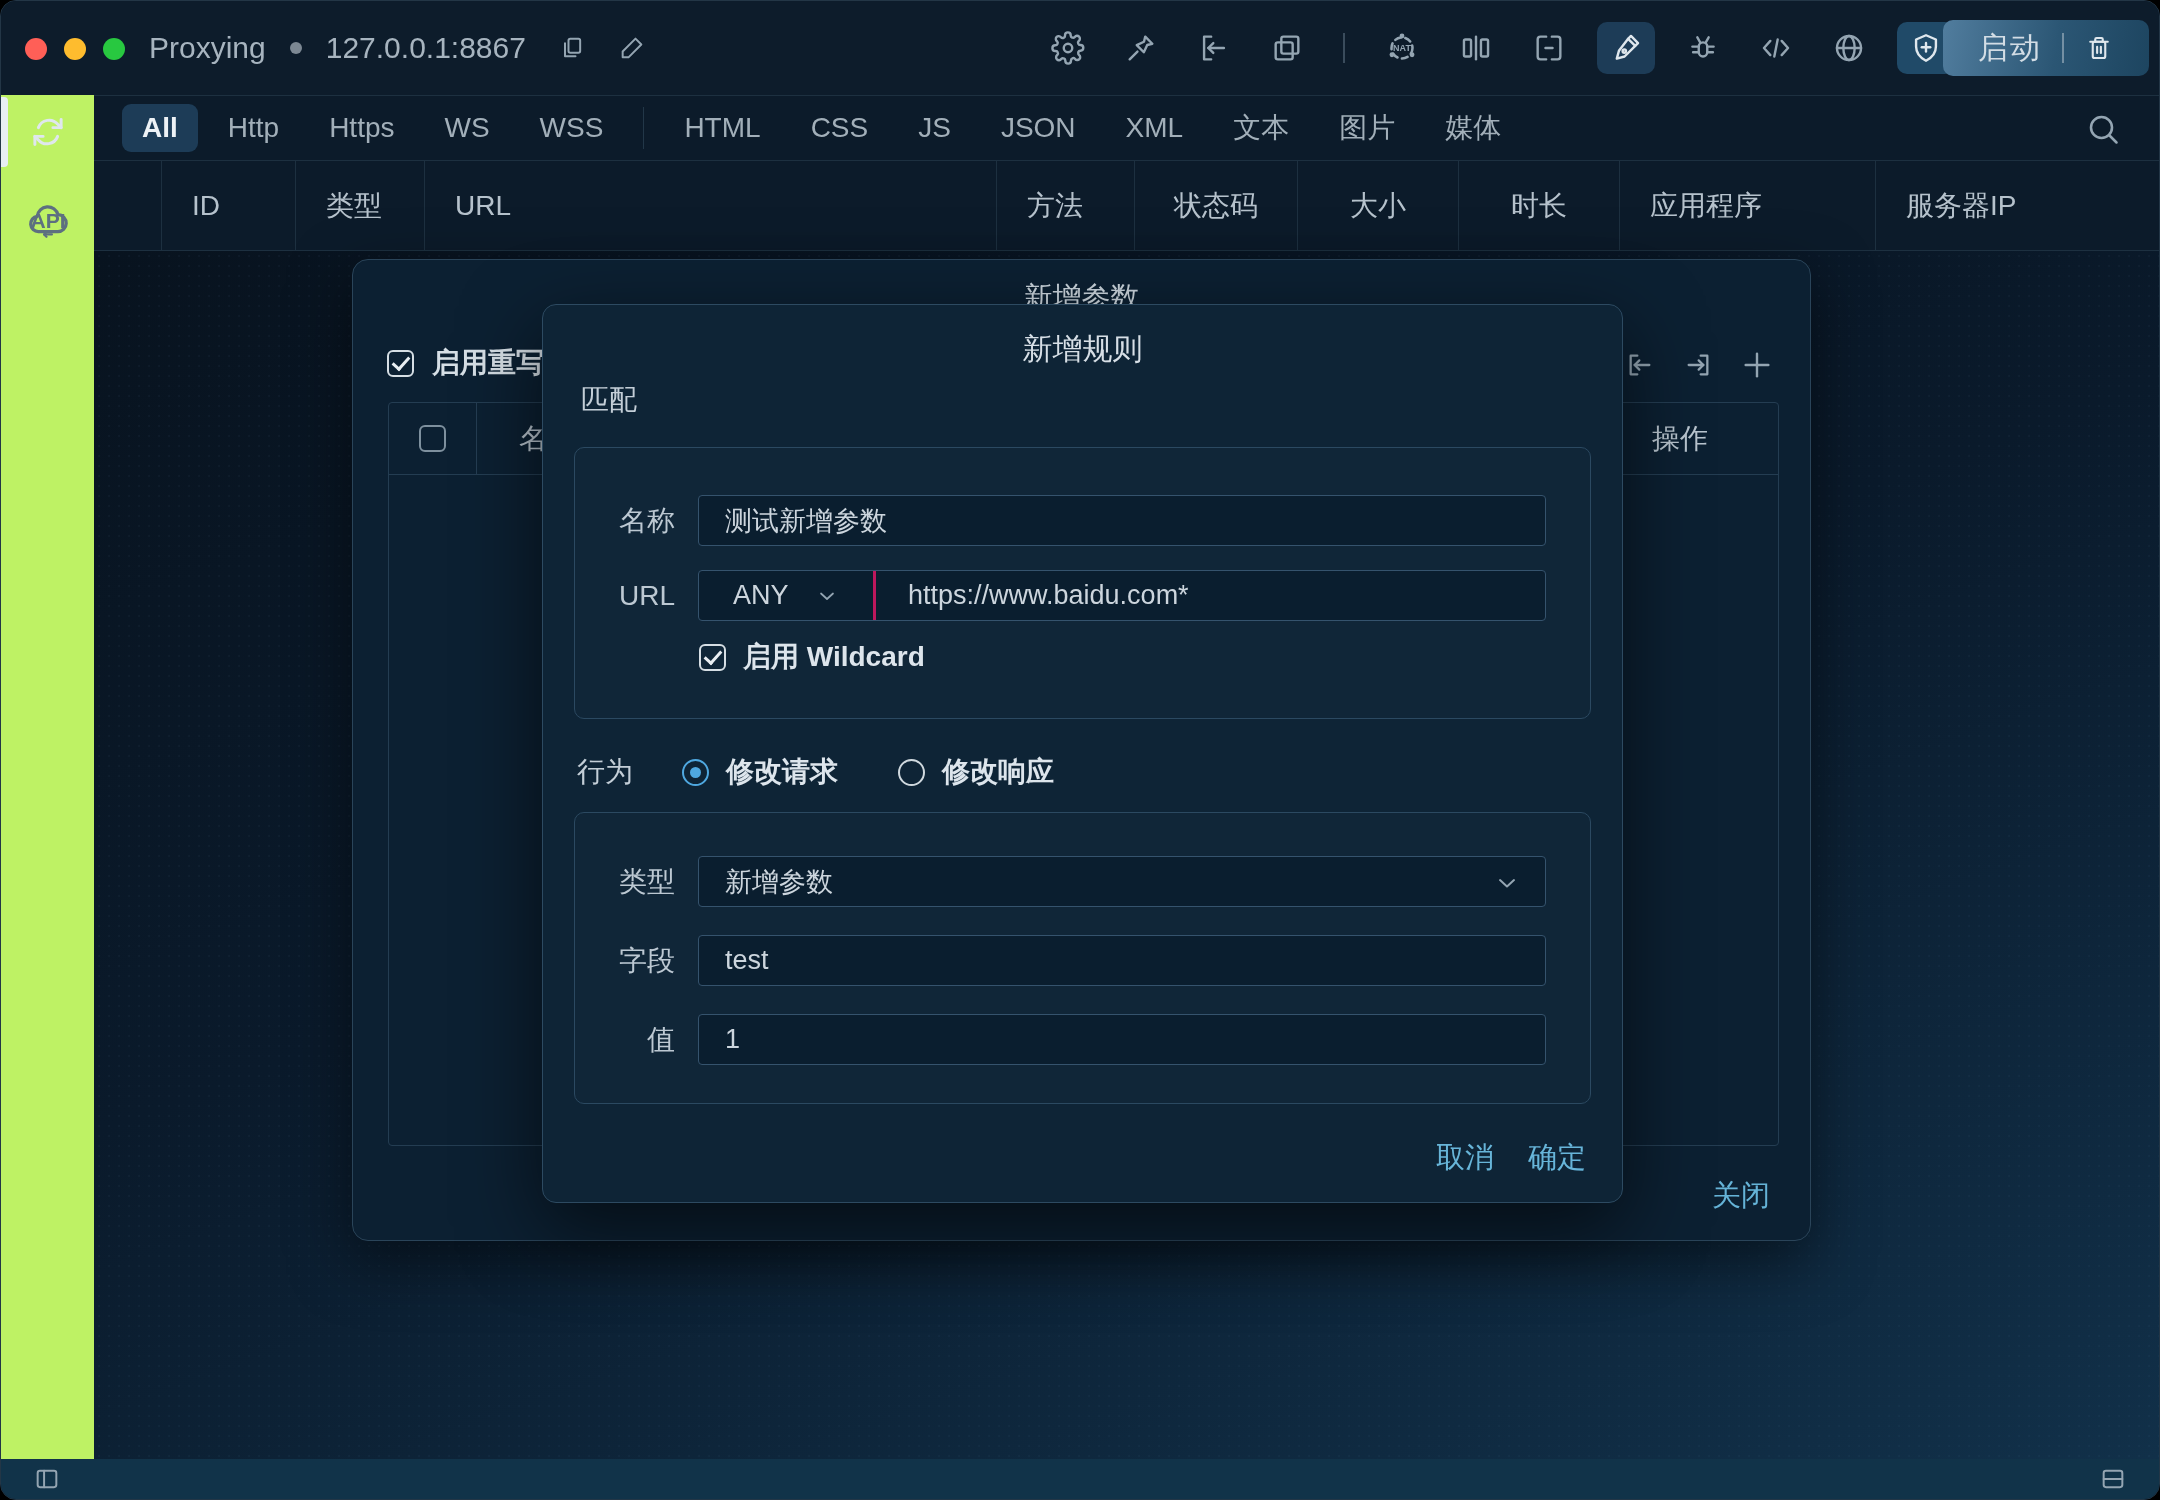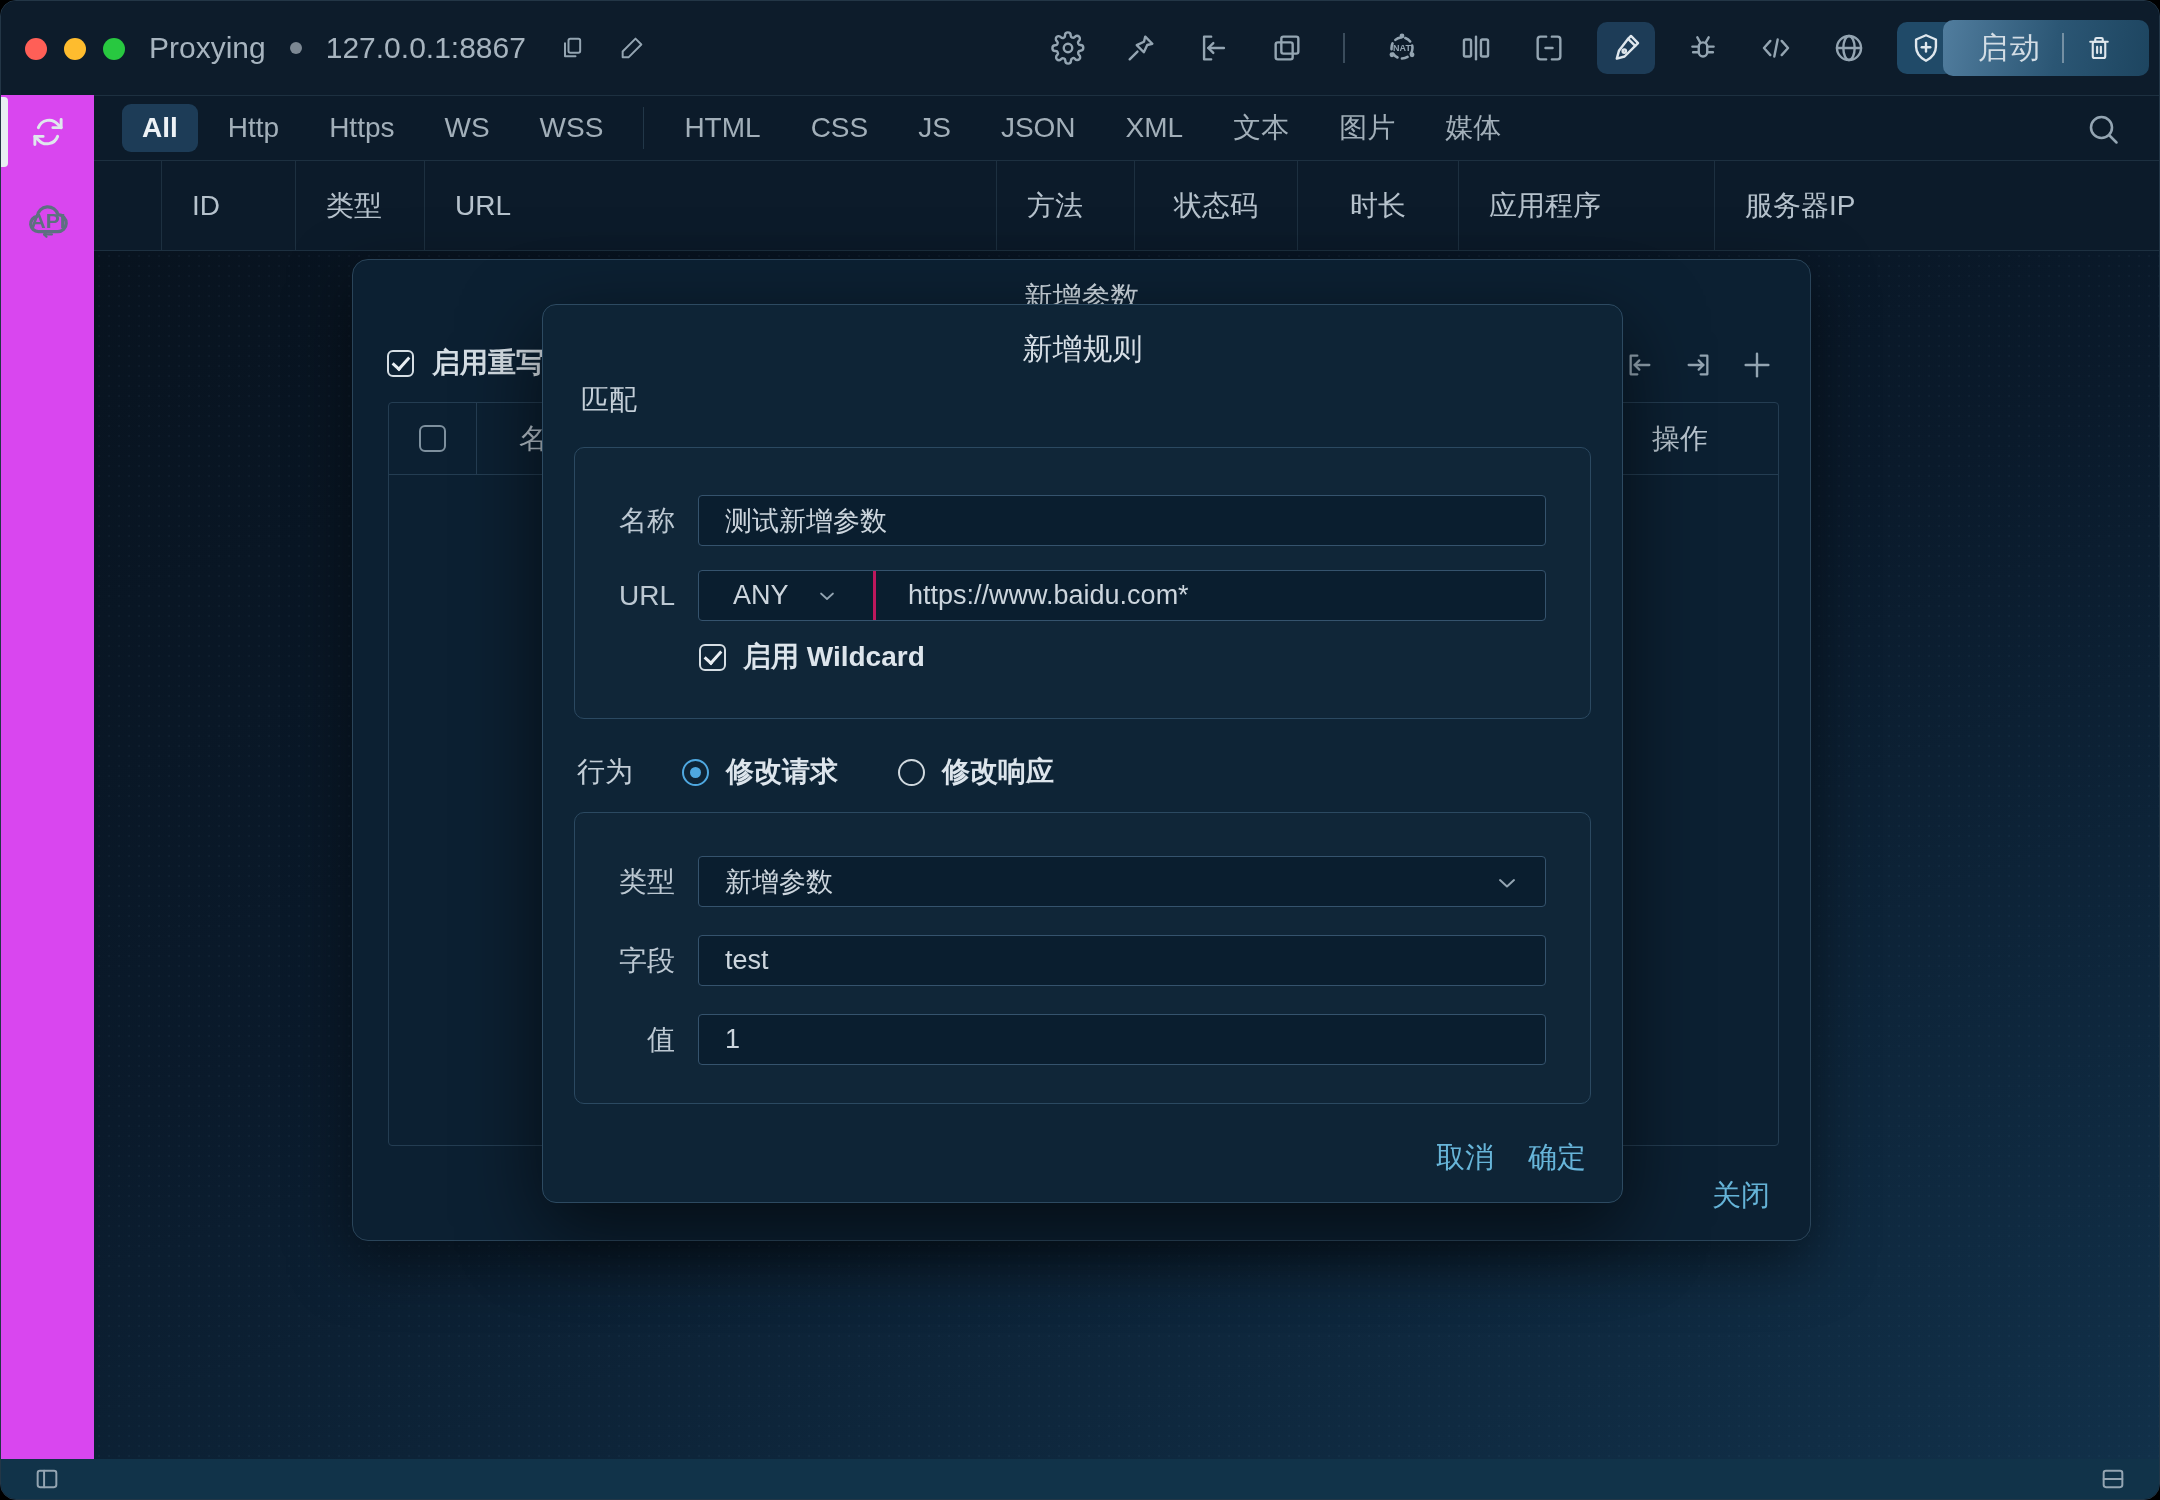--- a/index.html
+++ b/index.html
@@ -26,21 +26,21 @@
   .pill { width:58px; height:52px; border-radius:10px; display:flex; align-items:center; justify-content:center; margin:0 -8px; }
   .pill.pen-bg { background:#1d3c57; }
   .pill.shield-bg { background:#204a68; }
   .start-btn { position:absolute; left:1942px; top:19px; width:206px; height:56px; border-radius:10px;
     background:linear-gradient(100deg,#517d9e 0%, #2b5674 55%, #1d4560 100%);
     display:flex; align-items:center; justify-content:center; gap:20px; }
   .start-btn .lbl { color:#d3dde5; font-size:30px; letter-spacing:2px; }
   .start-btn .sep { width:2px; height:30px; background:rgba(255,255,255,.35); }
 
   
-  .sidebar { position:absolute; left:0; top:94px; width:114px; bottom:40px; background:#d946ef; border-right:1px solid #1d3040; }
+  .sidebar { position:absolute; left:0; top:94px; width:114px; bottom:40px; background:#bef264; border-right:1px solid #1d3040; }
   .side-indicator { position:absolute; left:0; top:2px; width:7px; height:70px; background:#e8eef3; border-radius:0 4px 4px 0; }
   .side-item { position:absolute; left:0; width:93px; display:flex; justify-content:center; }
   .api-badge { font-size:11px; fill:#5d7080; stroke:none; font-weight:bold; }
 
   
   .tabs-row { position:absolute; left:93px; right:0; top:94px; height:66px; background:#0c1b2a;
     border-top:1px solid #1d3040; border-bottom:1px solid #1d3040;
     display:flex; align-items:center; padding-left:28px; gap:10px; }
   .tab { padding:8px 20px; font-size:28px; color:#a2afb9; border-radius:9px; }
   .tab.active { background:#1d3c57; color:#edf2f6; font-weight:bold; }
@@ -289,20 +289,21 @@
     </span>
   </div>
 
   <div class="thead">
     <div class="th" style="width:67px"></div>
     <div class="th" style="width:134px">ID</div>
     <div class="th" style="width:129px">类型</div>
     <div class="th" style="width:572px">URL</div>
     <div class="th" style="width:138px">方法</div>
     <div class="th center" style="width:163px">状态码</div>
+    <div class="th center" style="width:161px">大小</div>
     <div class="th center" style="width:161px">时长</div>
     <div class="th" style="width:256px">应用程序</div>
     <div class="th" style="flex:1">服务器IP</div>
   </div>
 
   <div class="main"></div>
 
   <div class="rules-dialog">
     <div class="rules-title">新增参数</div>
     <div class="enable-row">

